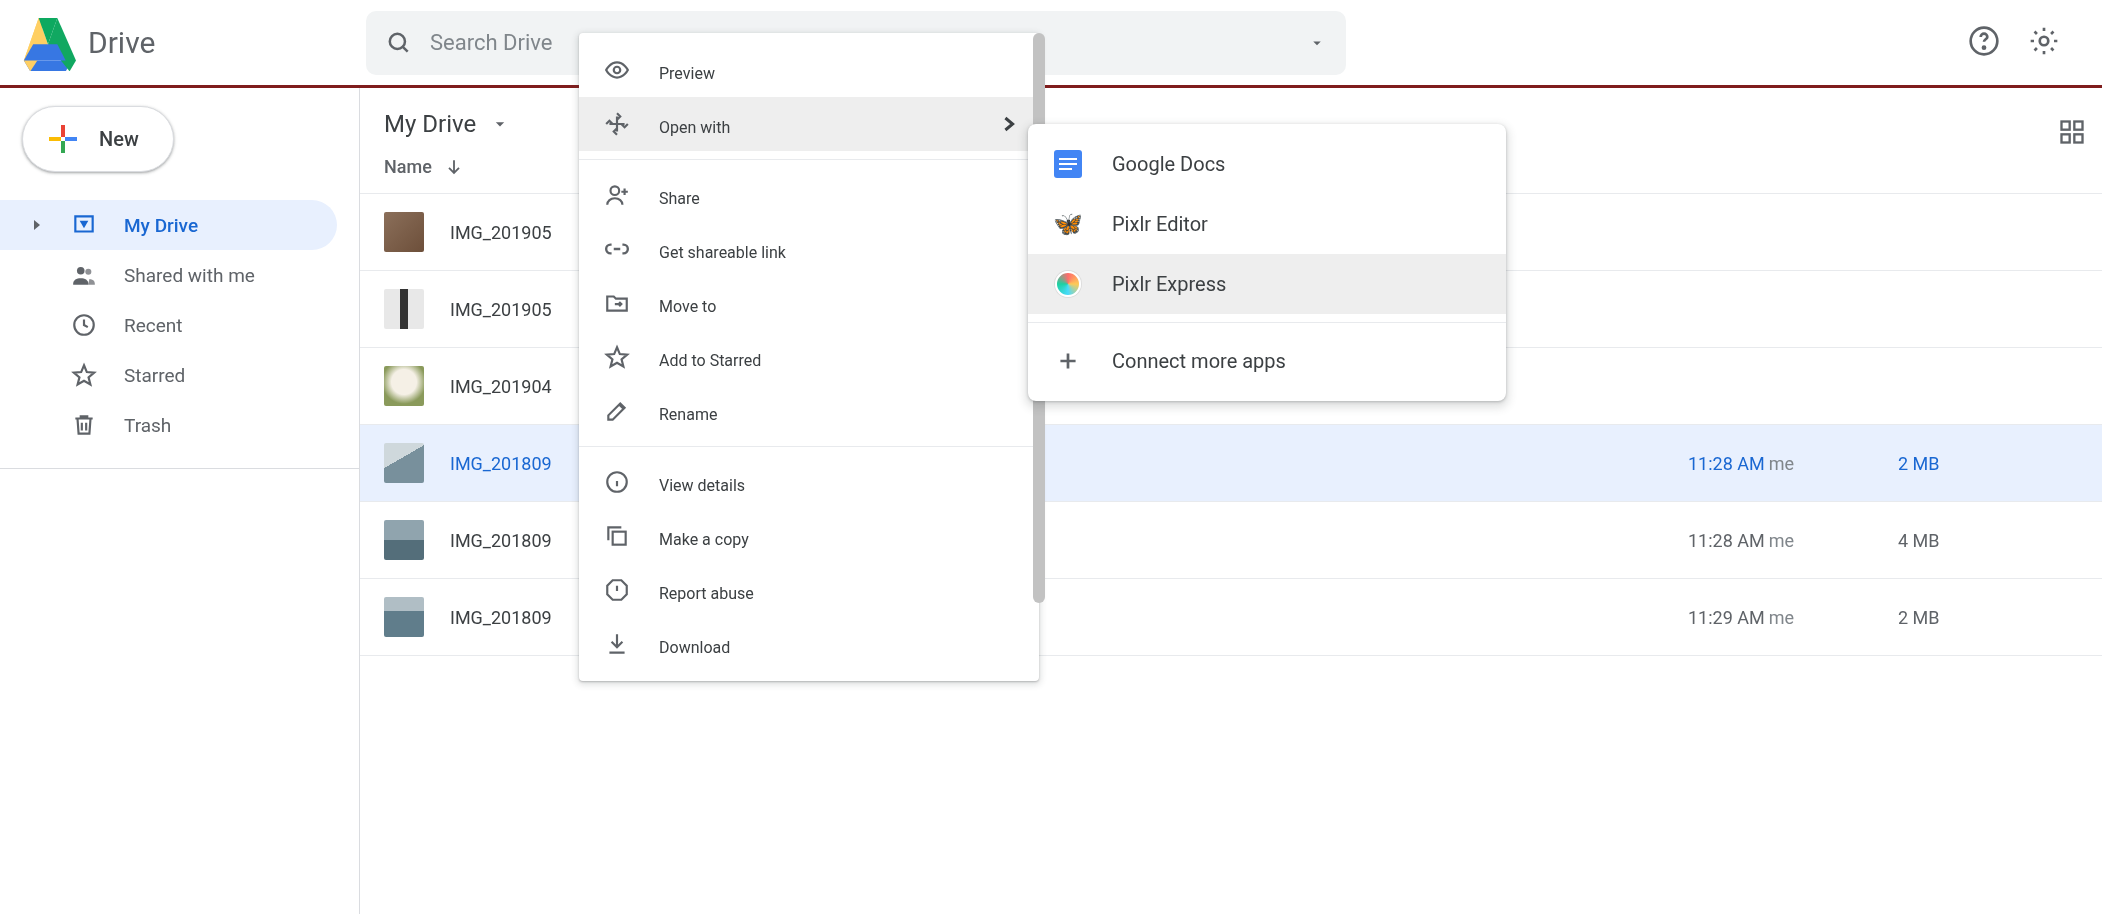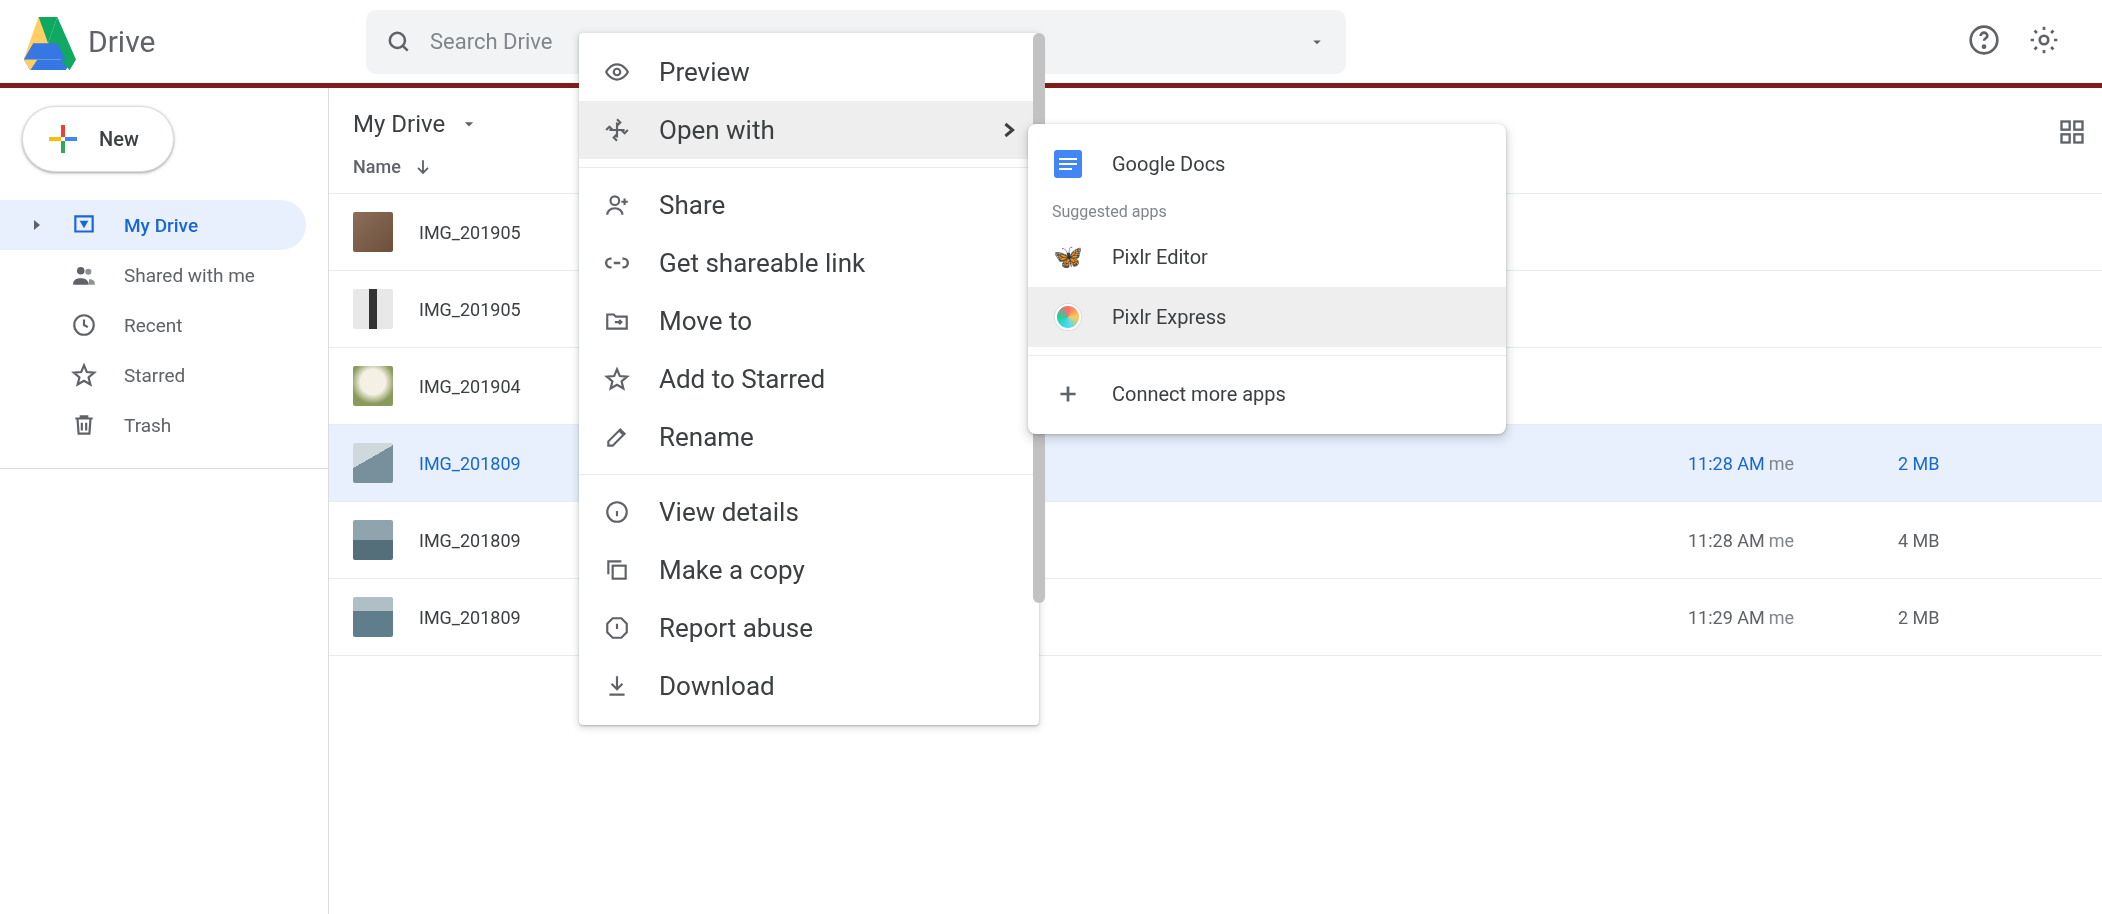--- a/index.html
+++ b/index.html
@@ -1,31 +1,31 @@
 <!DOCTYPE html>
 <html><head>
 <meta charset="utf-8">
 <style>
 * { box-sizing: border-box; margin: 0; padding: 0; font-family: 'Google Sans', Roboto, Arial, sans-serif; }
 body { background: #fff; color: #3c4043; width: 2102px; height: 914px; overflow: hidden; position: relative; }
 
-.header { display: flex; align-items: center; height: 88px; padding: 0 20px; border-bottom: 5px solid #7f1d1d; gap: 16px; }
+.header { display: flex; align-items: center; height: 88px; padding: 0 20px; border-bottom: 3px solid #7f1d1d; gap: 16px; }
 .logo-area { display: flex; align-items: center; gap: 12px; width: 330px; }
 .drive-logo { width: 56px; height: 56px; }
 .logo-text { font-size: 30px; color: #5f6368; font-weight: 400; }
 .search-wrap { flex: 1; max-width: 980px; background: #f1f3f4; border-radius: 10px; height: 64px; display: flex; align-items: center; padding: 0 20px; gap: 18px; position: relative; }
 .search-icon { color: #5f6368; }
 .search-input { border: none; background: transparent; font-size: 22px; color: #5f6368; outline: none; flex: 1; }
 .search-input::placeholder { color: #80868b; }
 .search-dropdown { color: #5f6368; margin-left: auto; }
 .header-actions { display: flex; gap: 28px; margin-left: auto; padding-right: 22px; align-items: center; }
 .header-btn { color: #5f6368; cursor: pointer; }
 
 .body-wrap { display: flex; height: calc(100% - 88px); }
-.sidebar { width: 329px; padding-top: 18px; border-right: 1px solid #dadce0; position: relative; }
+.sidebar { width: 360px; padding-top: 18px; border-right: 1px solid #dadce0; position: relative; }
 .new-btn { display: inline-flex; align-items: center; gap: 18px; background: #fff; border: 1px solid #dadce0; border-radius: 40px; padding: 14px 34px 14px 22px; margin-left: 22px; box-shadow: 0 1px 2px rgba(60,64,67,.3),0 1px 3px 1px rgba(60,64,67,.15); cursor: pointer; font-size: 20px; color: #3c4043; font-weight: 500; }
 .plus-ico { width: 36px; height: 36px; }
 .nav-list { margin-top: 28px; }
 .nav-item { display: flex; align-items: center; gap: 26px; padding: 12px 0 12px 30px; font-size: 19px; color: #5f6368; cursor: pointer; border-radius: 0 30px 30px 0; margin-right: 22px; }
 .nav-item.active { background: #e8f0fe; color: #1967d2; font-weight: 500; }
 .nav-item .ico { width: 28px; text-align: center; color: #5f6368; display: flex; justify-content: center; }
 .nav-item.active .ico svg { stroke: #1967d2; }
 .chev-small { width: 14px; color: #5f6368; display: flex; justify-content: center; }
 .divider { border-top: 1px solid #dadce0; margin: 18px 0; }
 .storage { padding: 0 0 0 30px; display: flex; gap: 26px; }
@@ -49,21 +49,21 @@
 .file-row.selected .file-name { color: #1967d2; }
 .thumb { width: 40px; height: 40px; background: #dadce0; border-radius: 2px; margin-right: 26px; flex-shrink: 0; background-size: cover; }
 .file-name { font-size: 18px; color: #3c4043; flex: 1; }
 .file-mod { width: 210px; font-size: 18px; color: #5f6368; }
 .file-mod-by { color: #80868b; margin-left: 4px; }
 .file-size { width: 180px; font-size: 18px; color: #5f6368; }
 .file-row.selected .file-mod, .file-row.selected .file-size { color: #1967d2; }
 
 .context-menu { position: absolute; left: 579px; top: 33px; width: 460px; background: #fff; border-radius: 4px; box-shadow: 0 2px 6px 2px rgba(60,64,67,.15), 0 1px 2px rgba(60,64,67,.3); z-index: 100; padding: 10px 0; }
 .ctx-scrollbar { position: absolute; right: -6px; top: 0; width: 12px; height: 570px; background: #c2c2c2; border-radius: 6px; }
-.ctx-item { display: flex; align-items: center; padding: 14px 24px; gap: 28px; font-size: 26px; color: #3c4043; cursor: pointer; }
+.ctx-item { display: flex; align-items: flex-end; padding: 14px 24px; gap: 28px; font-size: 16px; color: #3c4043; cursor: pointer; }
 .ctx-item.hovered { background: #eeeeee; }
 .ctx-ico { width: 28px; display: flex; justify-content: center; color: #5f6368; }
 .ctx-arrow { margin-left: auto; color: #3c4043; }
 .ctx-sep { border-top: 1px solid #e8eaed; margin: 8px 0; }
 
 .submenu { position: absolute; left: 1028px; top: 124px; width: 478px; background: #fff; border-radius: 8px; box-shadow: 0 4px 8px 3px rgba(60,64,67,.15), 0 1px 3px rgba(60,64,67,.3); z-index: 200; padding: 10px 0; }
 .sub-item { display: flex; align-items: center; padding: 14px 24px; gap: 28px; font-size: 20px; color: #3c4043; cursor: pointer; }
 .sub-item.hovered { background: #eeeeee; }
 .sub-ico { width: 32px; height: 32px; display: flex; align-items: center; justify-content: center; border-radius: 4px; }
 .sub-heading { padding: 8px 24px 6px; font-size: 16px; color: #80868b; }
@@ -359,21 +359,20 @@
     <div class="sub-item">
       <span class="sub-ico">
         <div style="width:28px;height:28px;background:#4285f4;border-radius:3px;display:flex;flex-direction:column;justify-content:center;gap:3px;padding:5px">
           <div style="height:2px;background:#fff"></div>
           <div style="height:2px;background:#fff"></div>
           <div style="height:2px;background:#fff;width:70%"></div>
         </div>
       </span>
     <span>Google Docs</span>
     </div>
-    <div class="sub-heading">Suggested apps</div>
     <div class="sub-item">
       <span class="sub-ico">
         <div style="font-size:24px">🦋</div>
       </span>
     <span>Pixlr Editor</span>
     </div>
     <div class="sub-item hovered">
       <span class="sub-ico">
         <div style="width:26px;height:26px;border-radius:50%;background:conic-gradient(#ff6b6b,#feca57,#48dbfb,#1dd1a1,#ff6b6b);border:2px solid #fff;box-shadow:0 0 0 1px #ddd"></div>
       </span>

